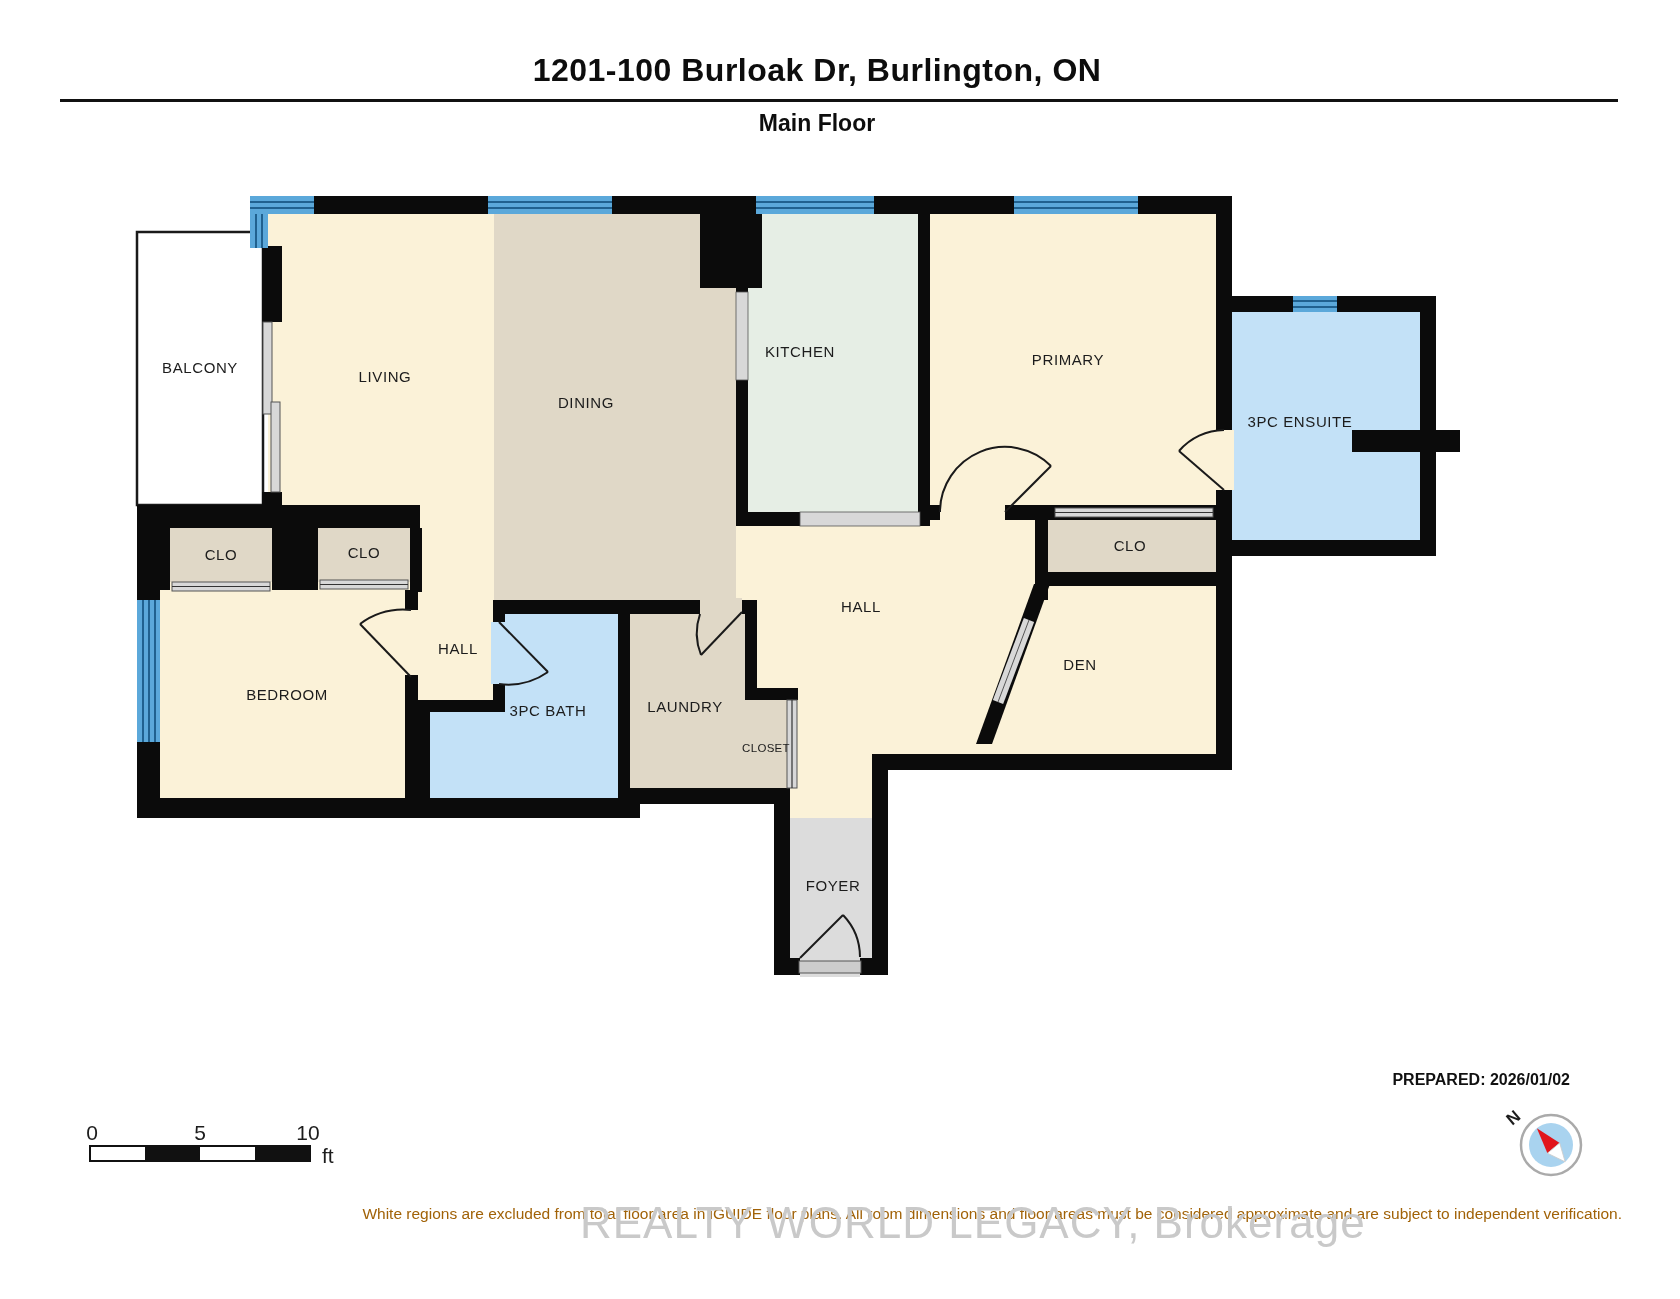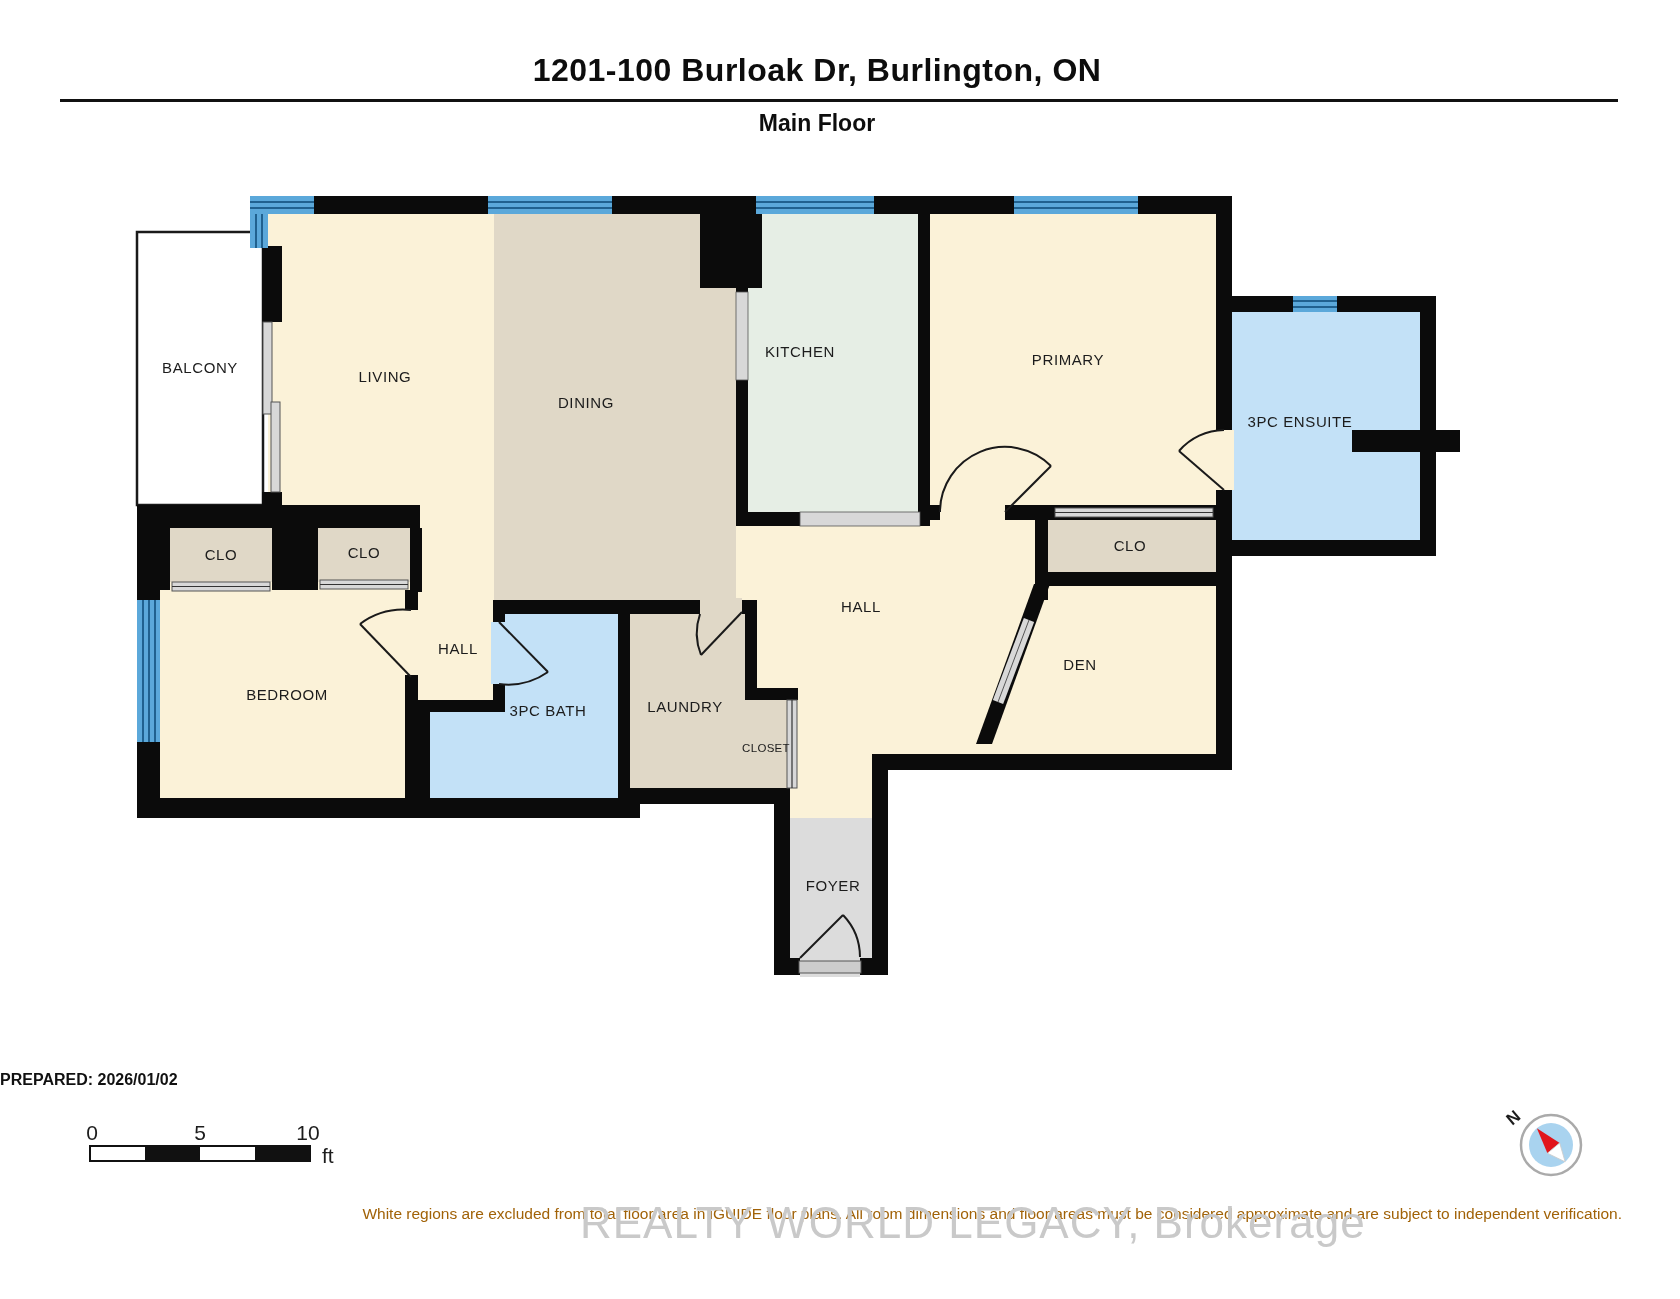--- a/index.html
+++ b/index.html
@@ -1,21 +1,21 @@
 <!DOCTYPE html>
 <html><head>
 <meta charset="utf-8">
 <style>
   html,body{margin:0;padding:0;background:#ffffff;}
   body{width:1680px;height:1299px;position:relative;font-family:"Liberation Sans",sans-serif;overflow:hidden;}
   .hdr{position:absolute;left:0;width:1570px;text-align:center;color:#0d0d0d;margin-left:32px;}
   #title{top:52px;font-size:32px;font-weight:bold;letter-spacing:.5px;}
   #rule{position:absolute;top:99px;left:60px;width:1558px;height:3px;background:#111;}
   #subtitle{top:110px;font-size:23px;font-weight:bold;}
-  #prepared{position:absolute;top:1071px;left:0;width:1570px;text-align:left;font-size:16px;font-weight:bold;color:#111;}
+  #prepared{position:absolute;top:1071px;left:0;width:1570px;text-align:right;font-size:16px;font-weight:bold;color:#111;}
   #disclaimer{position:absolute;top:1205px;left:62px;width:1560px;font-size:15.5px;color:#a16207;text-align:right;}
   #watermark{position:absolute;top:1198px;left:580px;width:960px;text-align:left;font-size:44px;color:#c9c9c9;white-space:nowrap;letter-spacing:1px;}
   svg{position:absolute;top:0;left:0;}
   svg text{font-family:"Liberation Sans",sans-serif;fill:#1c1c1c;}
   .rlabel{font-size:15px;letter-spacing:.6px;}
   .rlabel-sm{font-size:11.5px;letter-spacing:.3px;}
   .tick{font-size:21px;}
 </style>
 </head>
 <body>

